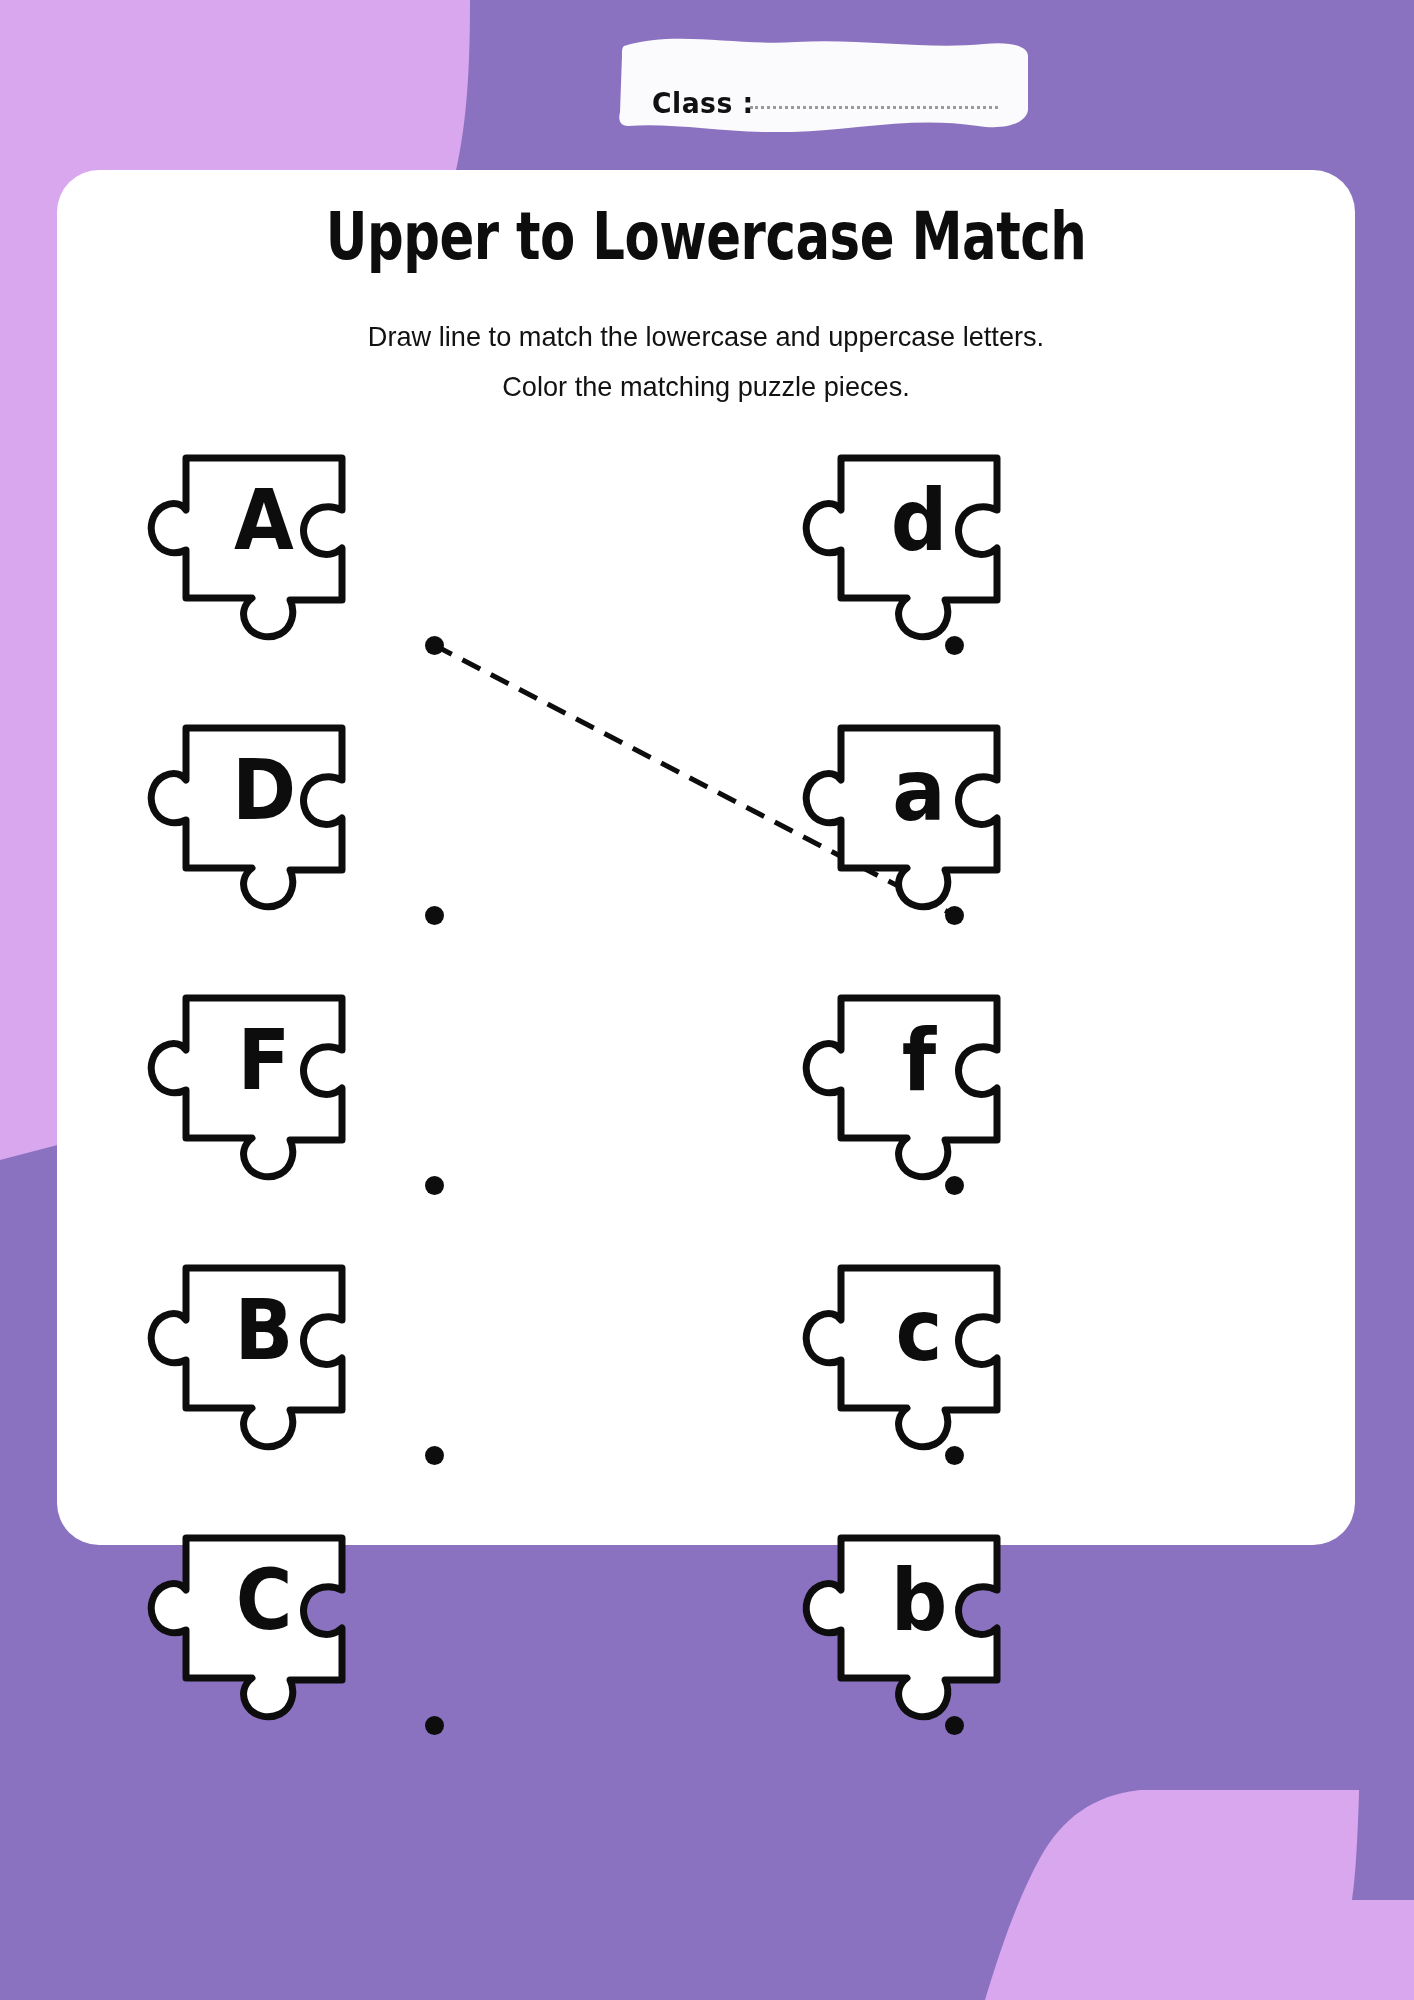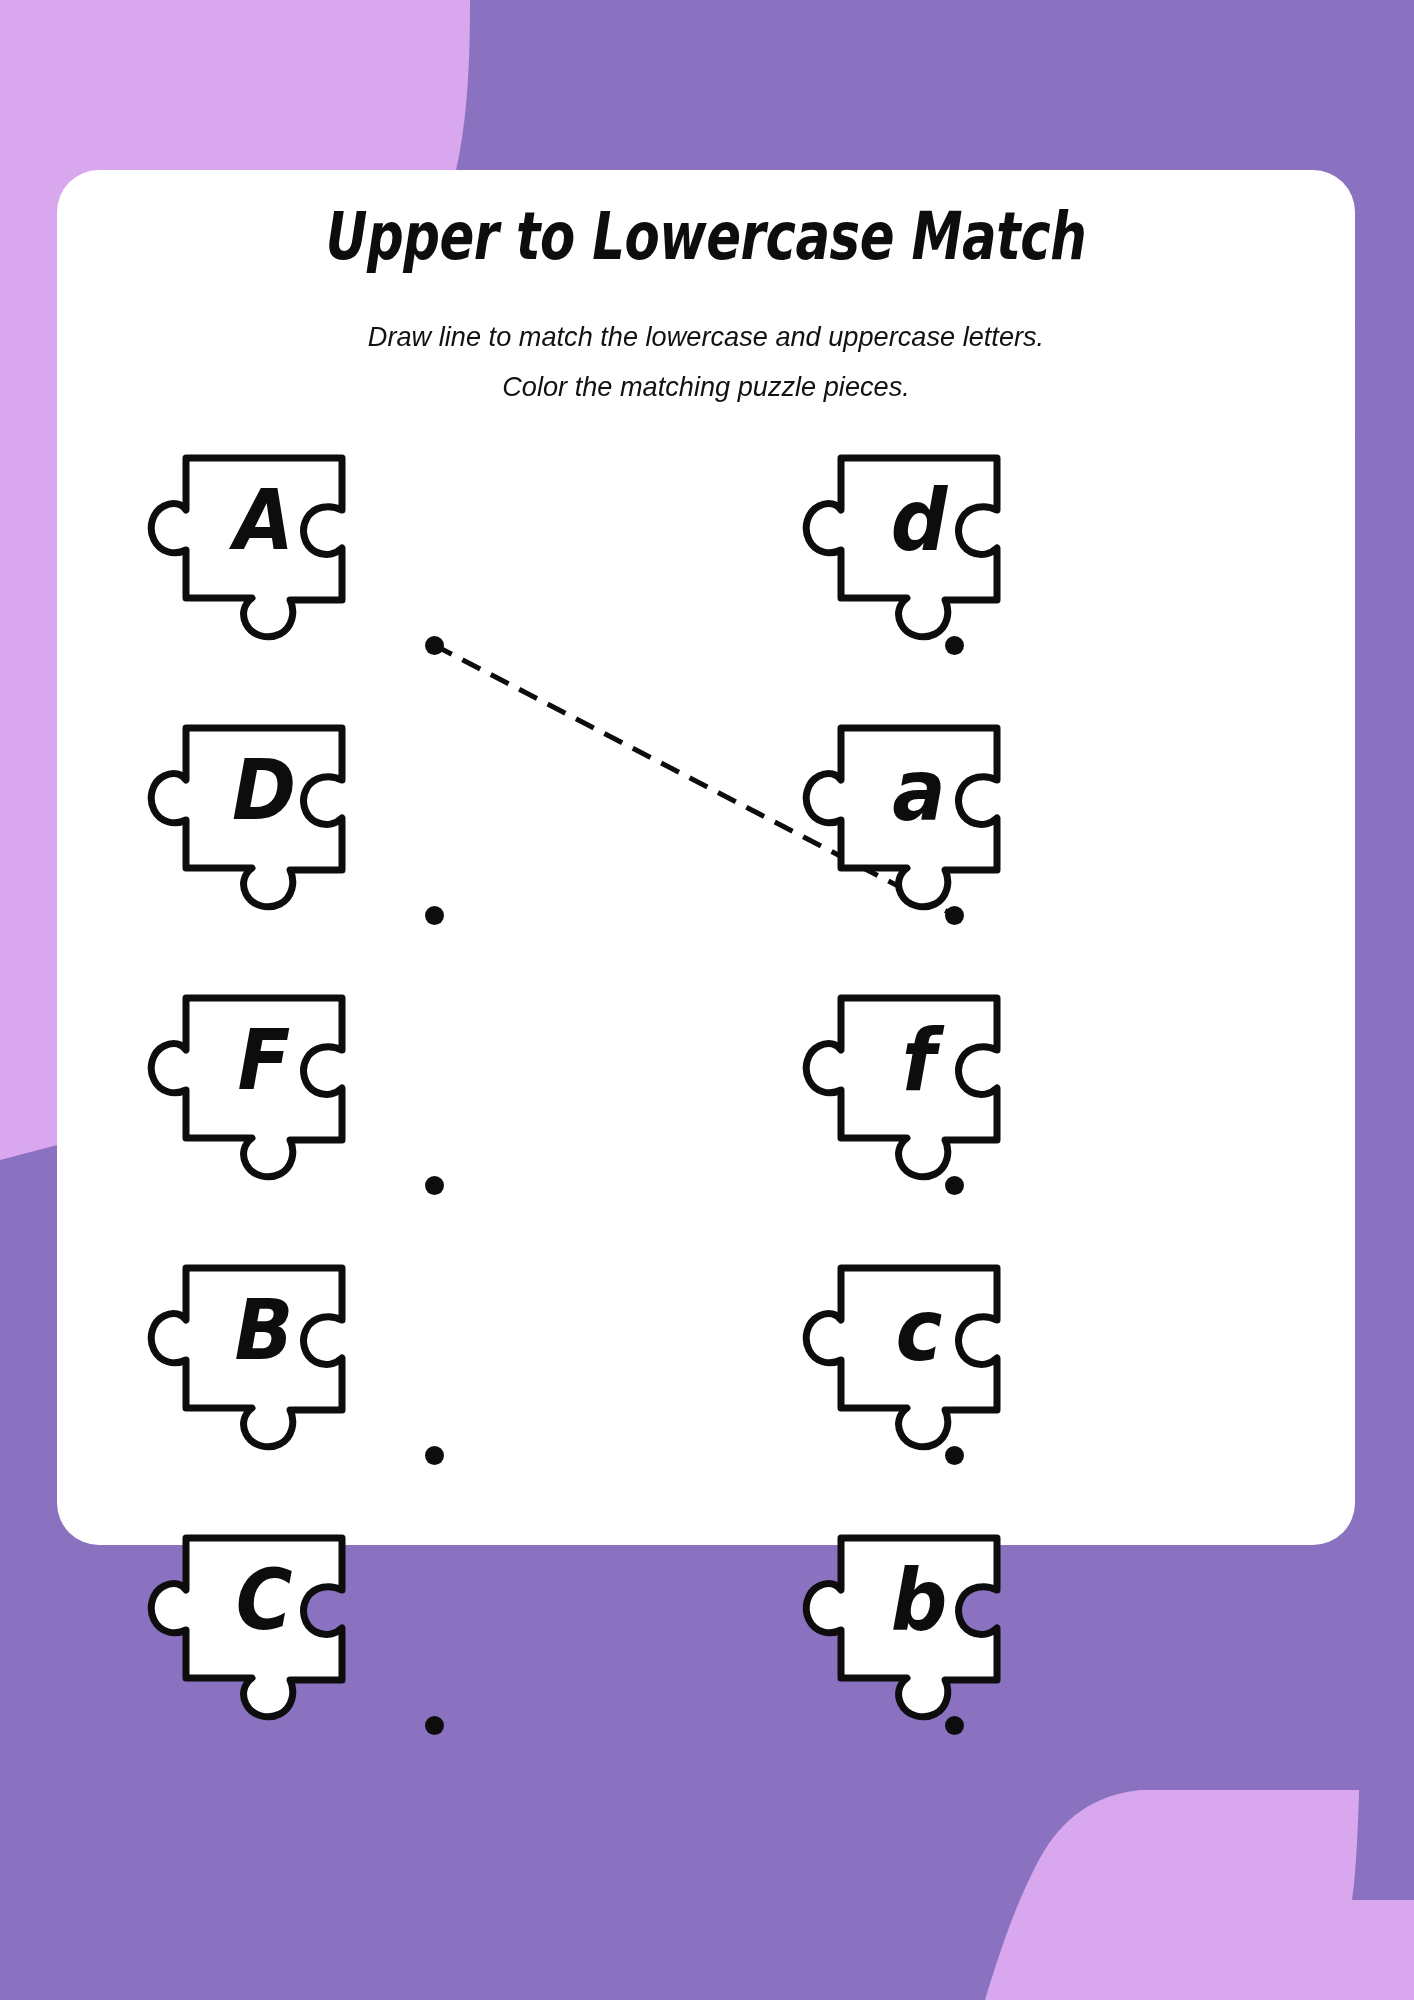--- a/index.html
+++ b/index.html
@@ -58,21 +58,20 @@
 
   
   #sheet {
     position: absolute;
     left: 57px;
     top: 170px;
     width: 1298px;
     height: 1375px;
     background: #ffffff;
     border-radius: 42px;
-    font-style: italic;
   }
 
   #title {
     position: absolute;
     left: 0;
     top: 28px;
     width: 1298px;
     text-align: center;
     font-family: "DejaVu Sans", sans-serif;
     font-weight: 700;
@@ -168,20 +167,29 @@
              C262,380 168,392 92,430 C44,455 14,490 0,530 Z" fill="#d9a7ee"></path>
     <path d="M0,0 L120,0 L120,1105 C120,1120 108,1132 92,1136 L0,1160 Z" fill="#d9a7ee"></path>
 
     <path d="M1414,1790 L1414,2000 L985,2000 C1000,1950 1018,1898 1040,1858
              C1062,1818 1094,1795 1140,1790 Z" fill="#d9a7ee"></path>
     <path d="M1355,0 L1414,0 L1414,1900 L1352,1900 C1360,1850 1362,1700 1362,1500
              C1362,1000 1358,500 1355,0 Z" fill="#8a72c0"></path>
   </svg>
 
 
+  <div class="field-card" style="left:618px; top:28px; width:412px; height:104px;">
+    <svg viewBox="0 0 412 104" preserveAspectRatio="none">
+      <path d="M6,18 C58,2 118,18 178,14 C242,10 308,22 366,16 C392,13 410,18 410,28
+               L410,82 C408,96 386,102 360,98 C296,88 236,102 174,104
+               C114,106 56,94 10,98 C2,98 0,92 2,84 L4,28 C4,22 4,20 6,18 Z" fill="#fbfbfd"></path>
+    </svg>
+    <span class="field-label" style="left:34px; top:58px;">Class :</span>
+    <span class="field-dots" style="left:132px; top:74px; width:248px;"></span>
+  </div>
 
   <div id="sheet">
 
     <div id="title">Upper to Lowercase Match</div>
 
     <div id="instructions">
       <span class="line">Draw line to match the lowercase and uppercase letters.</span>
       <span class="line">Color the matching puzzle pieces.</span>
     </div>
 

